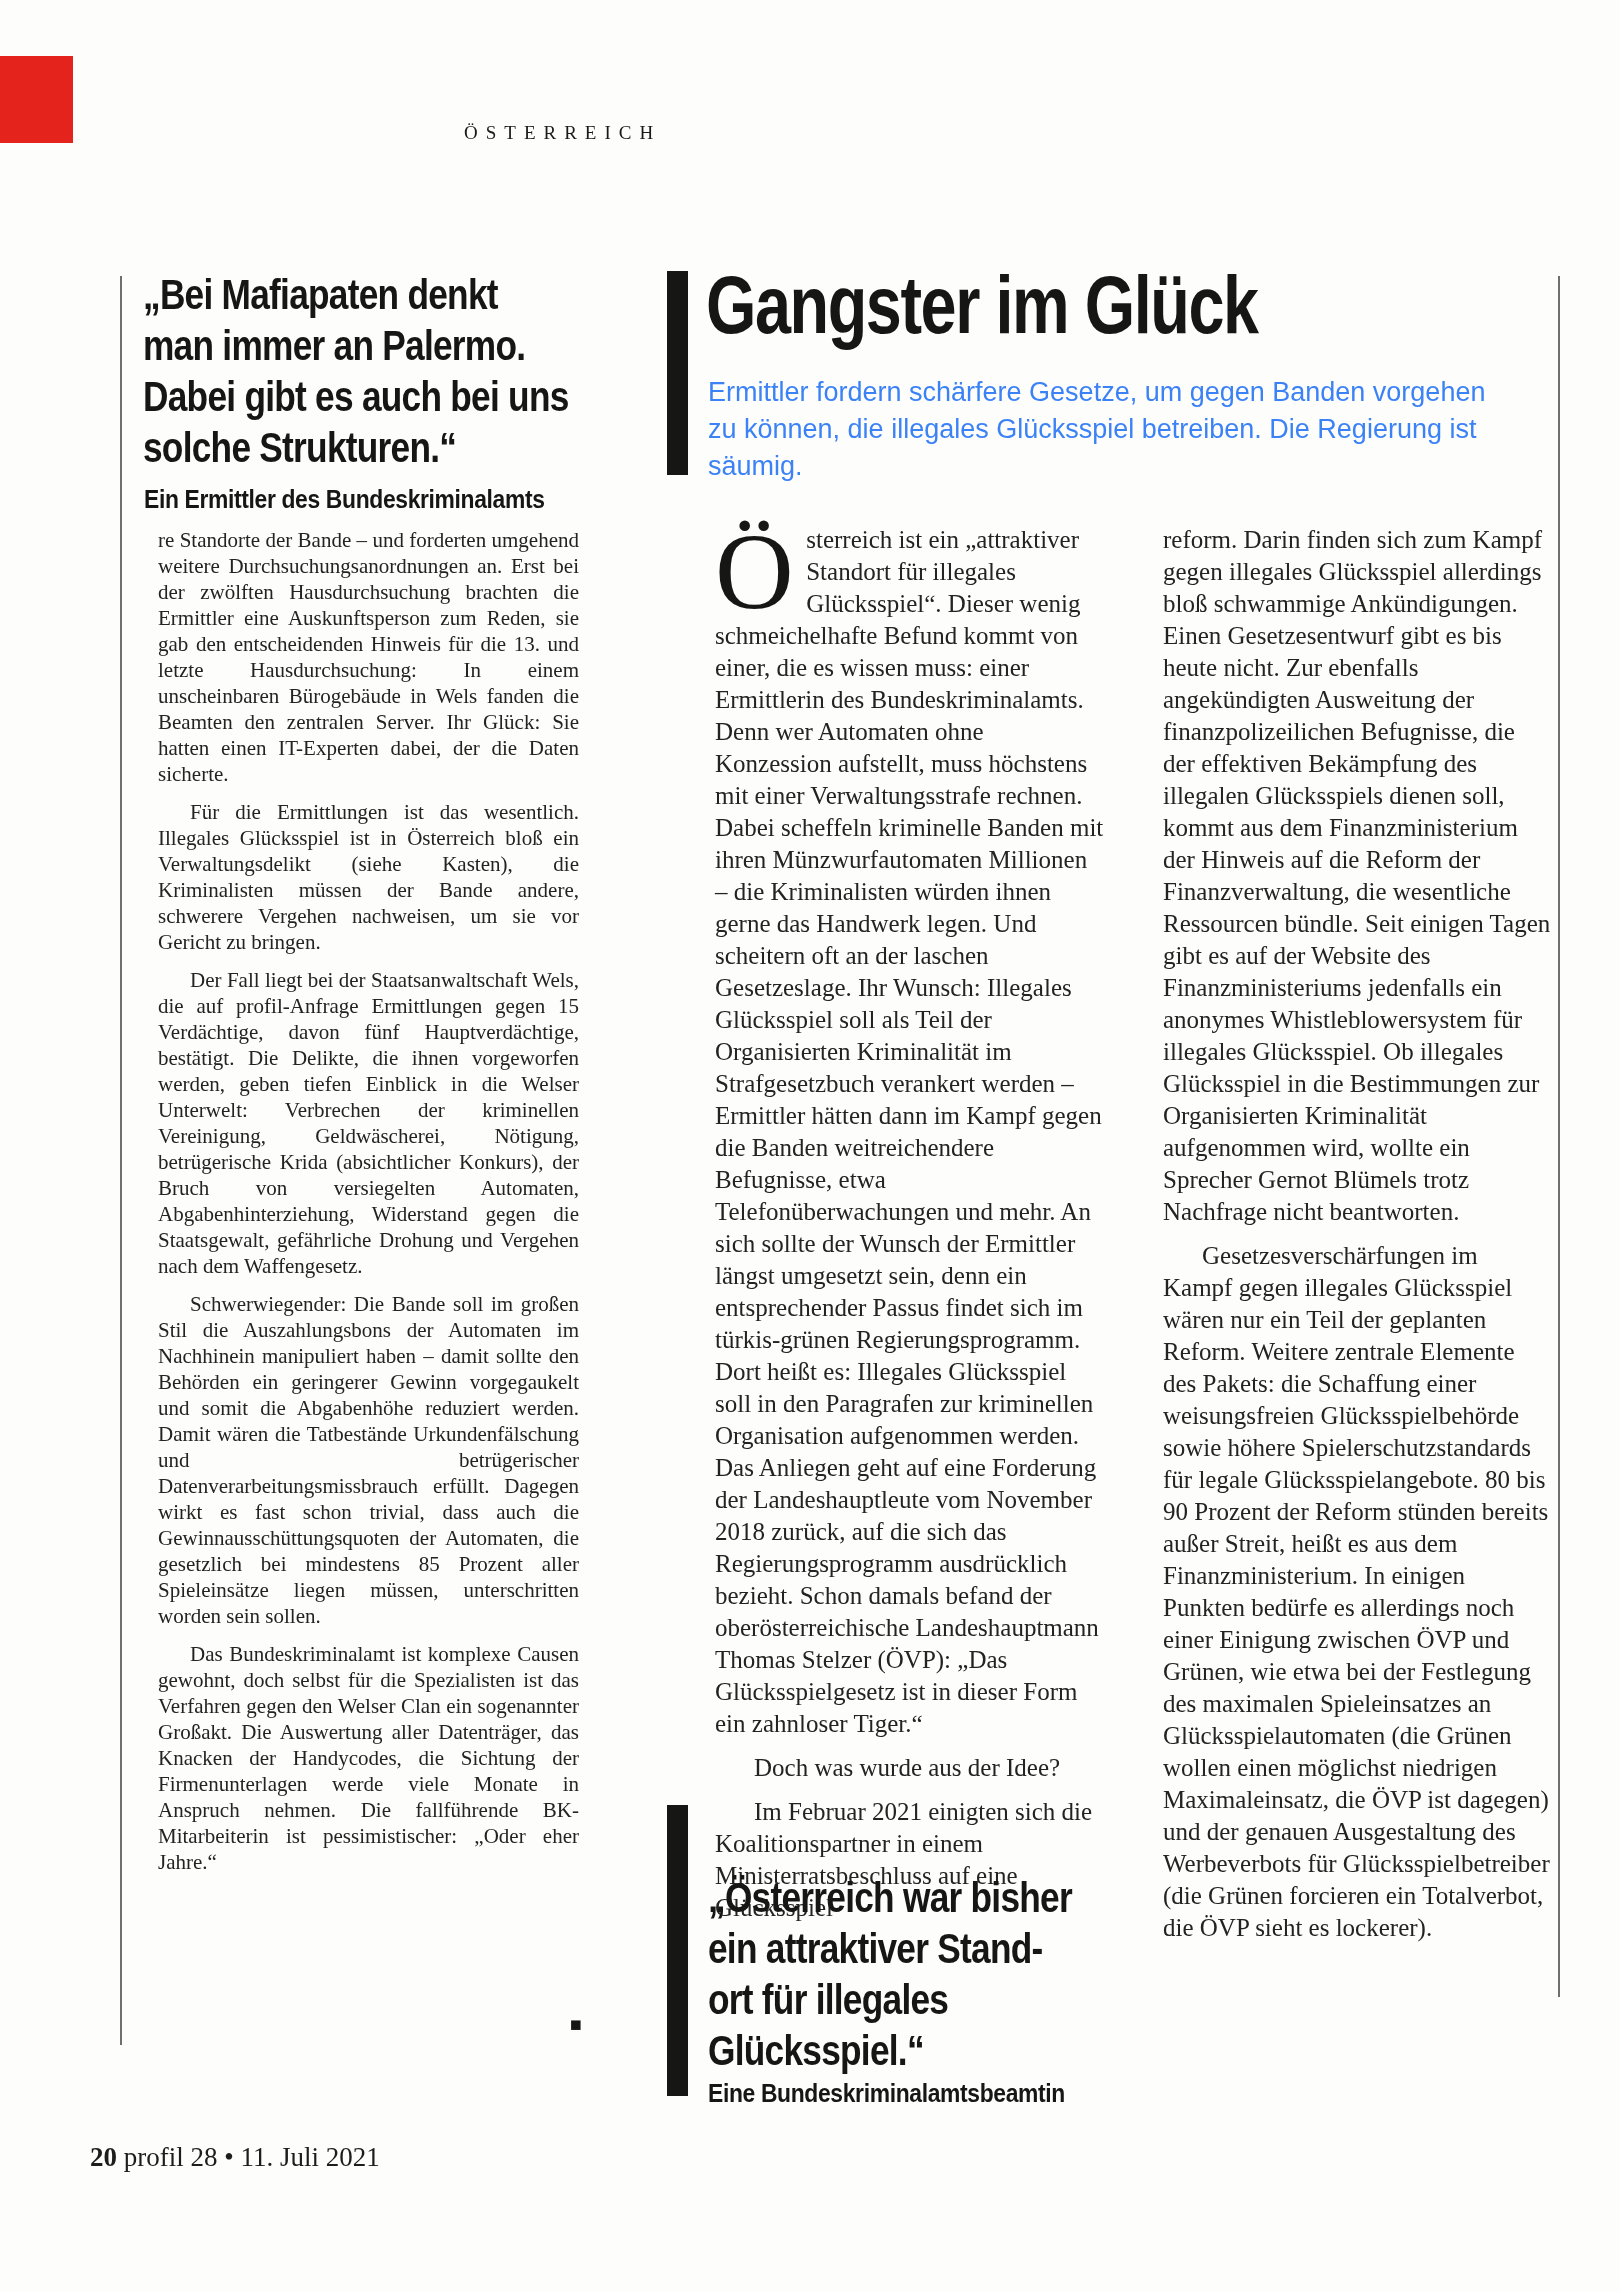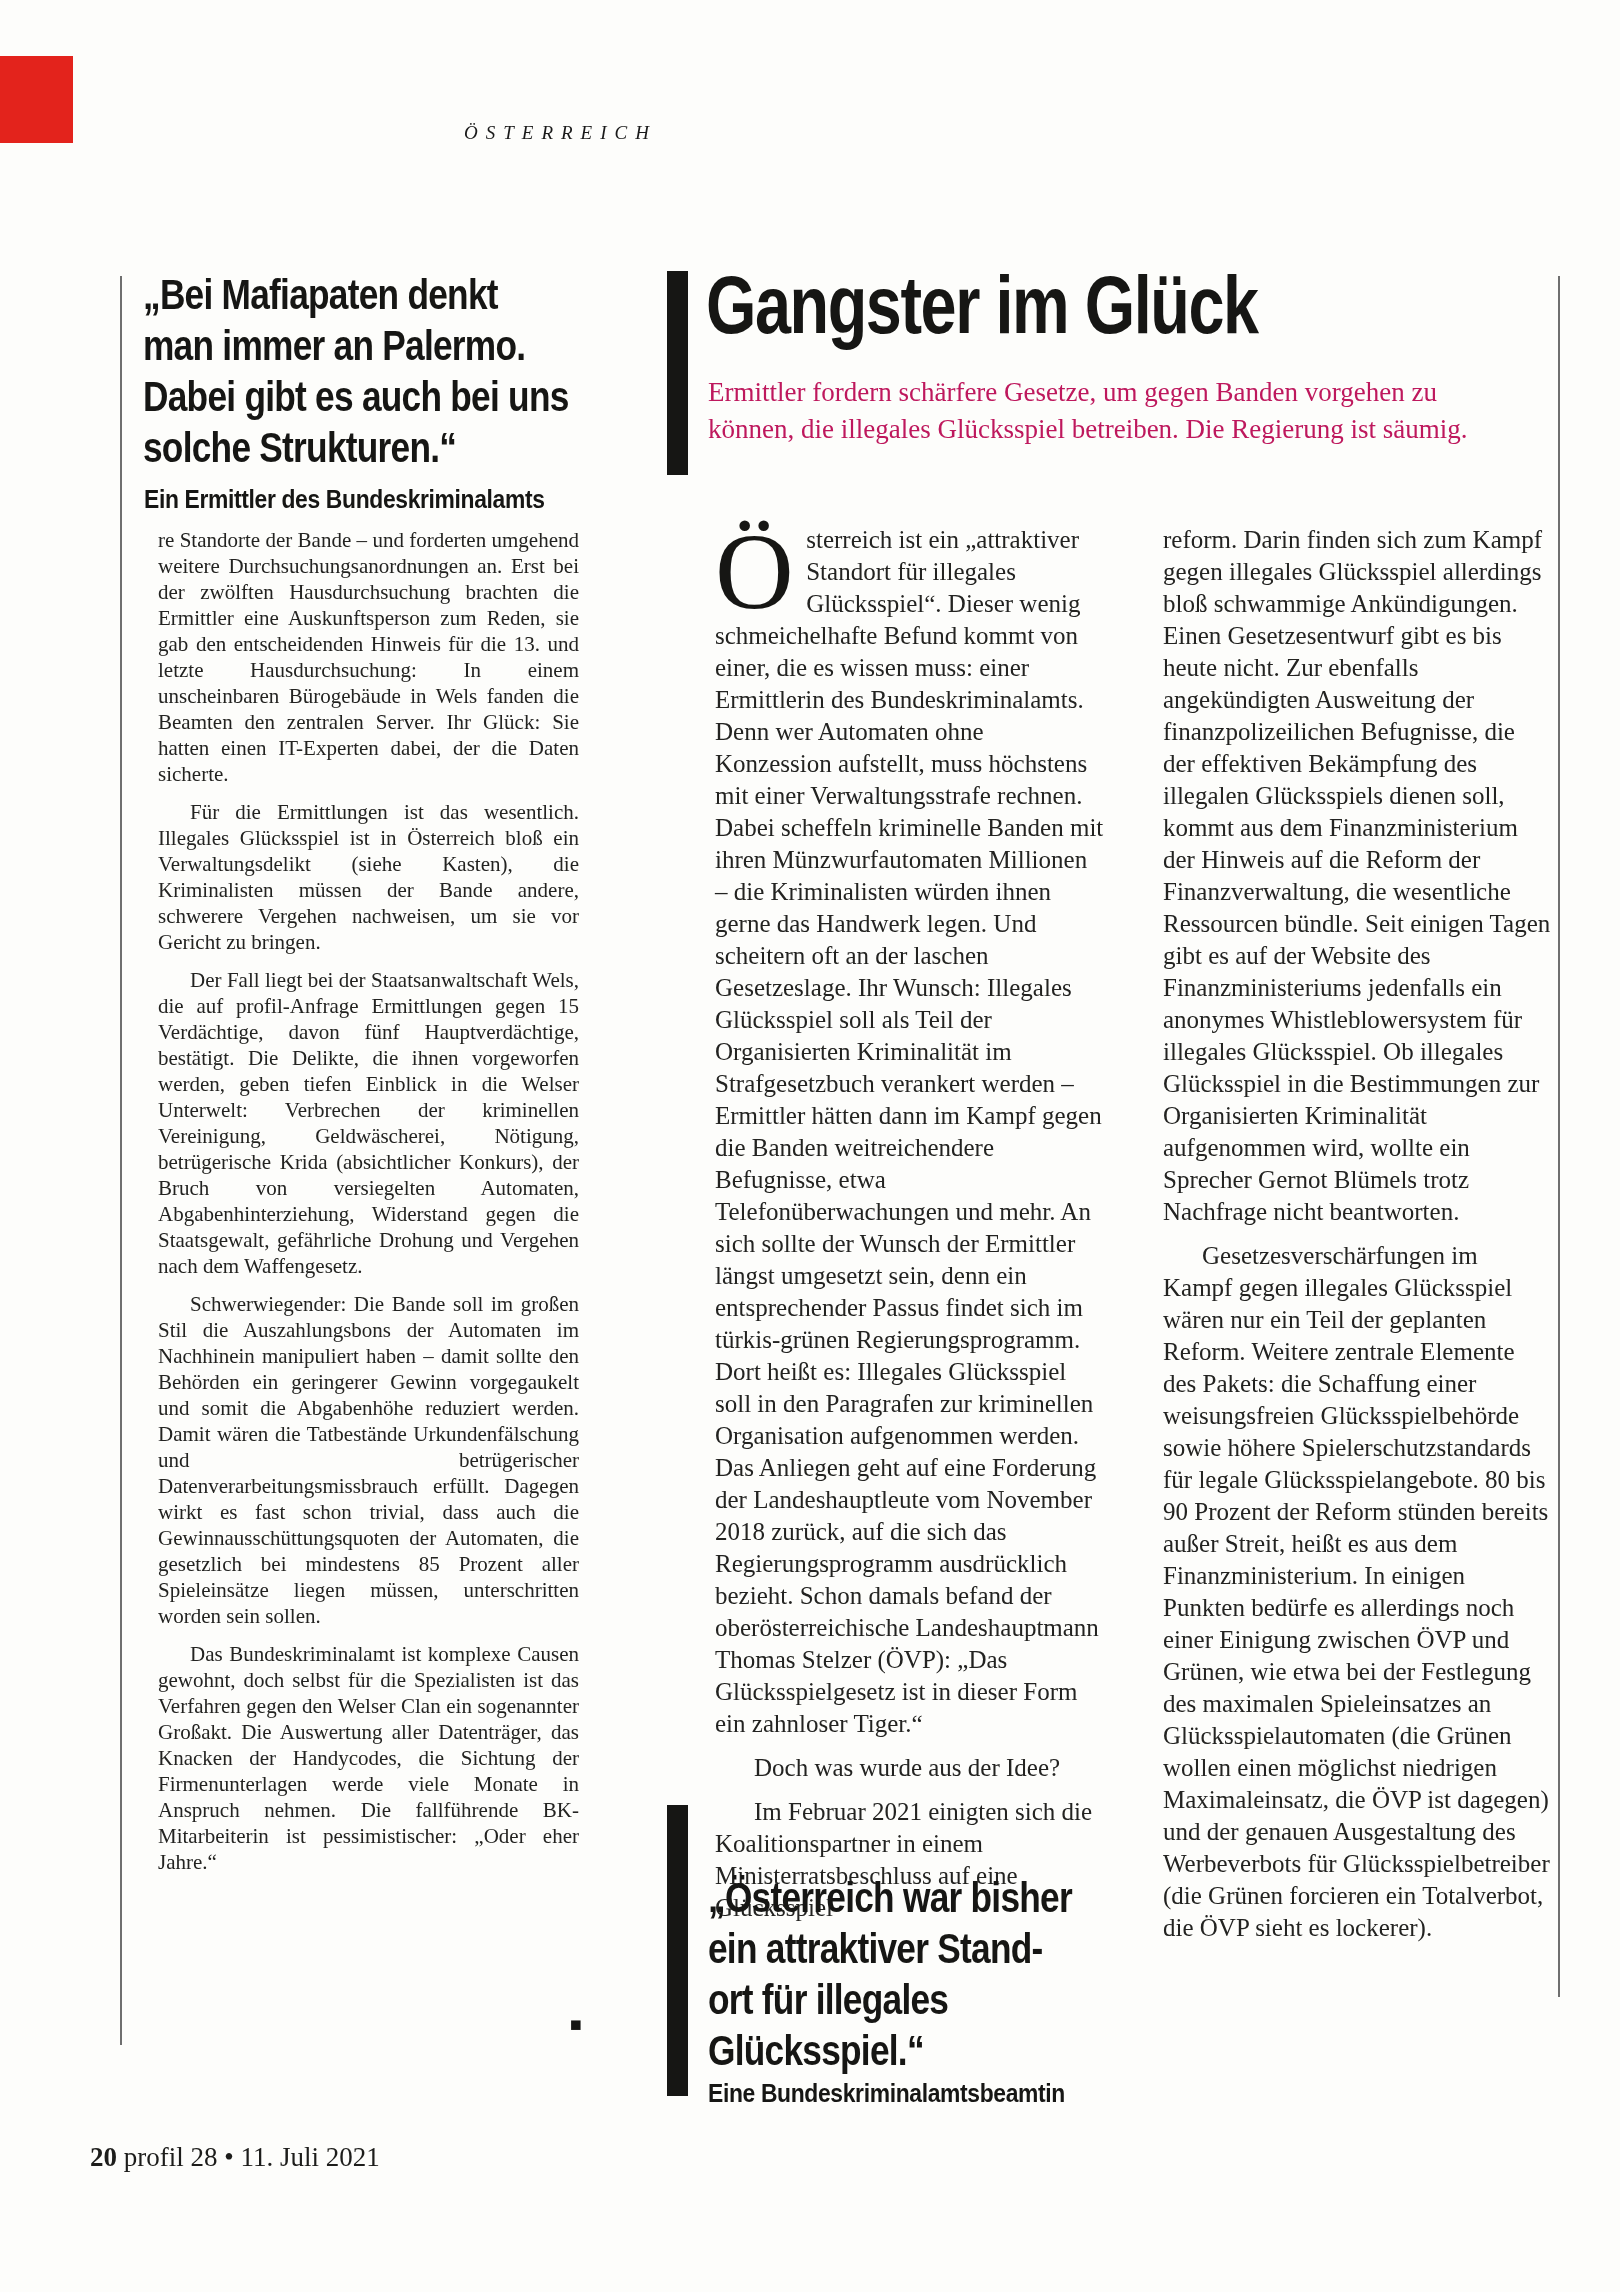--- a/index.html
+++ b/index.html
@@ -25,42 +25,42 @@
     font-family:"Liberation Sans",sans-serif;font-weight:bold;
     font-size:26px;color:#161614;white-space:nowrap;
     transform:scaleX(.88);transform-origin:left top;letter-spacing:-0.4px;
   }
   .headline{
     font-family:"Liberation Sans",sans-serif;font-weight:bold;
     font-size:81px;line-height:86px;letter-spacing:-1.8px;color:#161614;
     white-space:nowrap;transform:scaleX(.8);transform-origin:left top;
   }
   .standfirst{
-    font-family:Liberation Serif, serif;font-size:27px;line-height:37px;color:#be185d;
+    font-family:Liberation Sans, sans-serif;font-size:27px;line-height:37px;color:#3b82f6;
   }
   .bodycol{font-family:"Liberation Serif",serif;}
   .bodycol p{margin:12px;}
   .col-small{font-size:21px;line-height:26px;text-align:justify;color:#232321;}
   .col-small p.indent{text-indent:32px;}
   .col-lead{font-size:25px;line-height:32px;text-align:left;color:#232321;}
   .col-lead p.indent{text-indent:39px;}
   .dropcap{
     float:left;font-family:"Liberation Serif",serif;font-weight:normal;
     font-size:109px;line-height:86px;padding:5.4px 12.5px 0 0;color:#161614;
   }
   .endmark{font-size:19.7px;color:#161614;}
   .footer{font-size:27px;color:#1d1d1b;white-space:nowrap;}
   .footer .pagenum{font-weight:bold;}
 </style>
 </head>
 <body>
 
 <div class="abs red-block" style="left:0;top:56px;width:73px;height:87px;"></div>
 
-<div class="abs rubric" style="left:464px;top:122px;font-style:italic;">ÖSTERREICH</div>
+<div class="abs rubric" style="left:464px;top:122px;">ÖSTERREICH</div>
 
 <div class="abs rule" style="left:120px;top:276px;height:1769px;"></div>
 <div class="abs rule" style="left:1558px;top:276px;height:1721px;"></div>
 
 <div class="abs quote" style="left:143px;top:269px;width:573px;">„Bei Mafiapaten denkt
 man immer an Palermo.
 Dabei gibt es auch bei uns
 solche Strukturen.“</div>
 <div class="abs quote-attr" style="left:144px;top:484px;">Ein Ermittler des Bundeskriminalamts</div>
 

